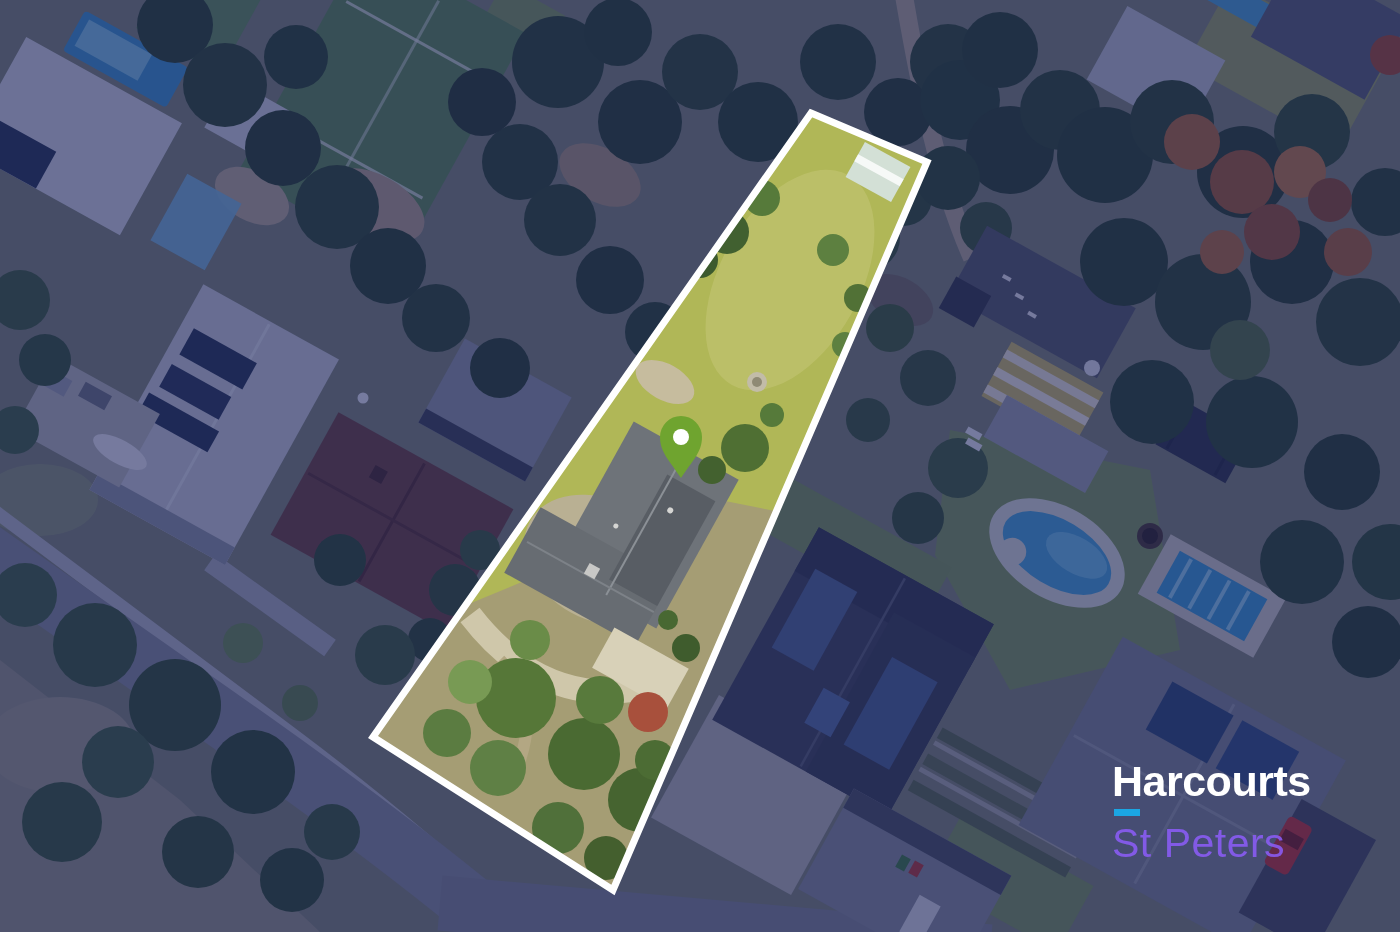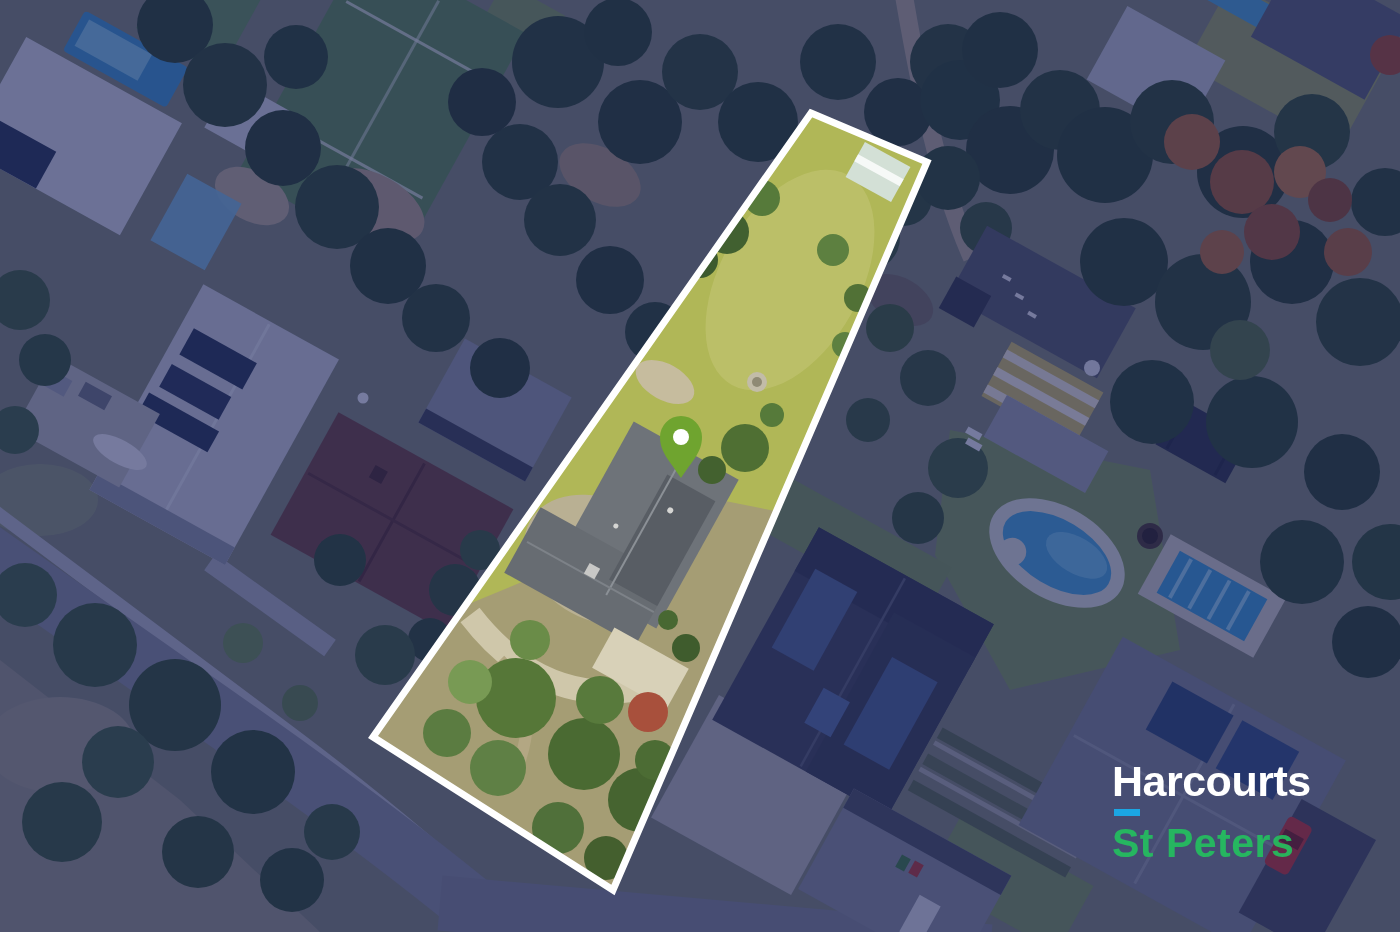--- a/index.html
+++ b/index.html
@@ -2,21 +2,21 @@
 <html><head>
 <meta charset="utf-8">
 <style>
   html,body{margin:0;padding:0;background:#0d1330;}
   .stage{position:relative;width:1400px;height:932px;overflow:hidden;
          font-family:"Liberation Sans",sans-serif;background:#1a234f;}
   .stage svg{position:absolute;left:0;top:0;display:block;}
   .logo{position:absolute;left:1112px;top:760px;pointer-events:none;}
   .logo .l1{font-size:43px;font-weight:700;color:#ffffff;letter-spacing:-.5px;line-height:1;}
   .logo .bar{width:26px;height:7px;background:#1ba6e3;margin:6px 0 7px 2px;}
-  .logo .l2{font-size:41px;font-weight:700;color:#22c55e;opacity:.88;letter-spacing:.5px;line-height:1;margin-top:7px;}
+  .logo .l2{font-size:41px;font-weight:400;color:#8b5cf6;opacity:.88;letter-spacing:.5px;line-height:1;margin-top:7px;}
 </style>
 </head>
 <body>
 
 <div class="stage">
 <svg width="1400" height="932" viewBox="0 0 1400 932">
   <defs>
     <clipPath id="lotClip">
       <polygon points="811,113 927,162 613,890 373,737"></polygon>
     </clipPath>

